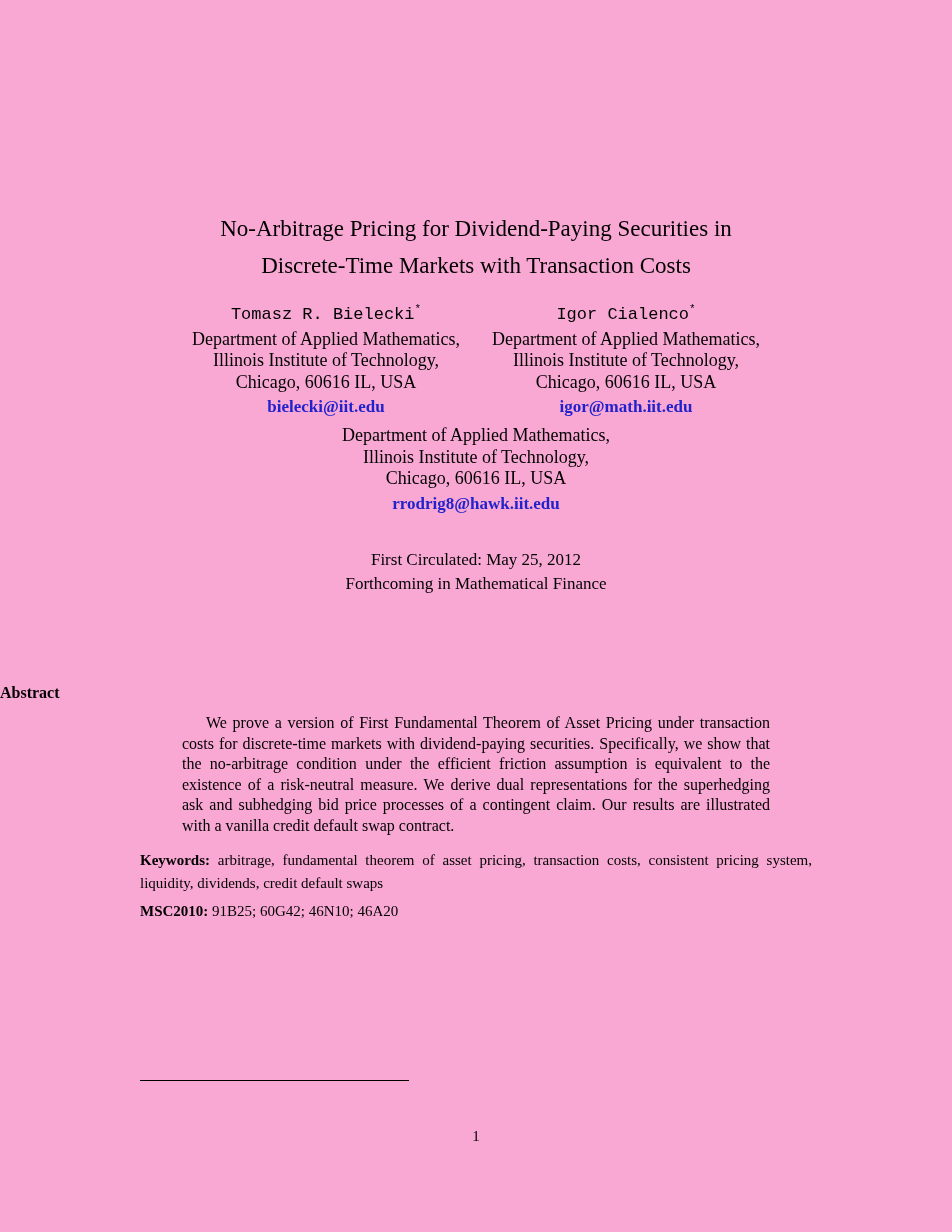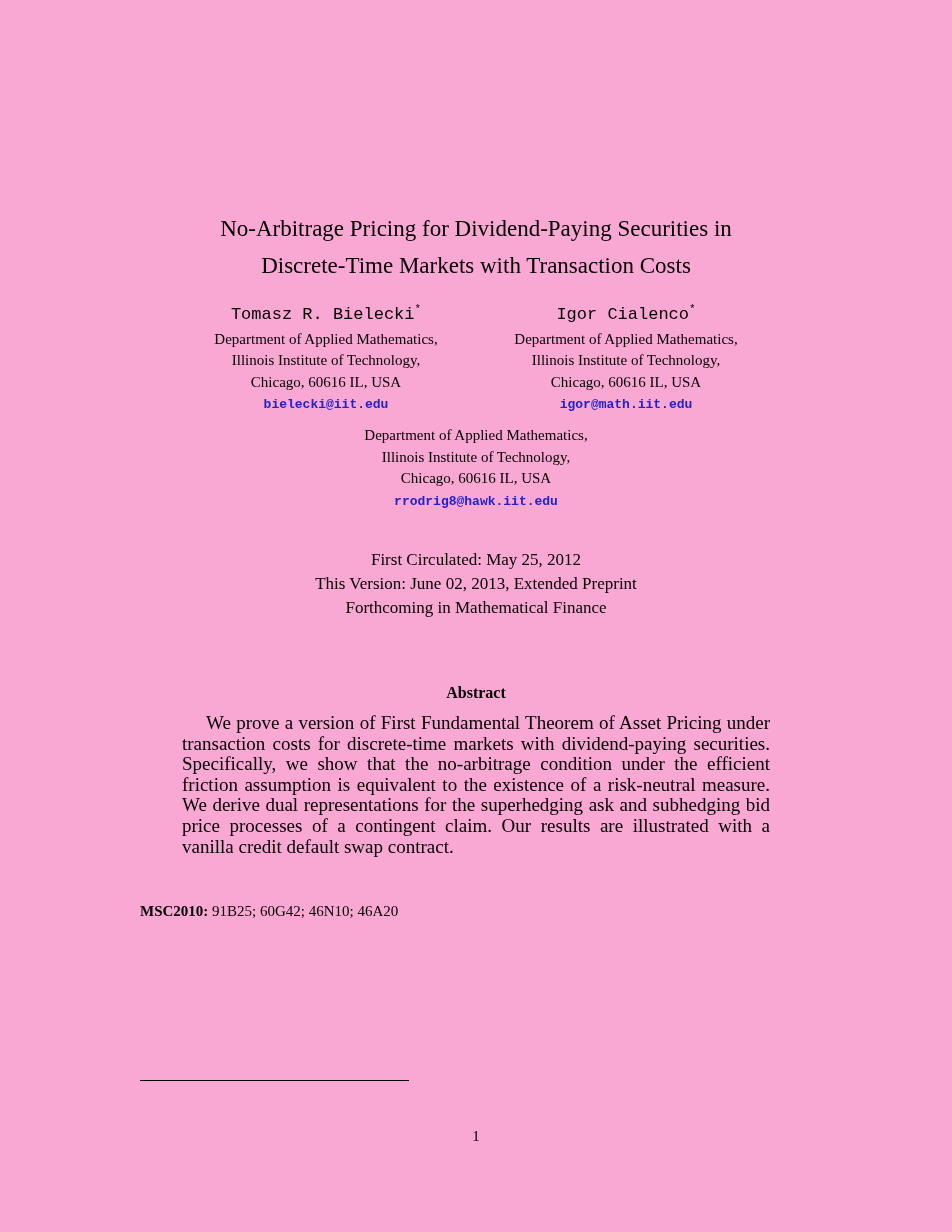--- a/index.html
+++ b/index.html
@@ -42,56 +42,55 @@
   .author-block.center {
     width: 100%;
   }
   .author-name {
     font-size: 17px;
     margin-bottom: 5px;
     font-family: Liberation Mono, monospace;
   }
   .author-name sup { font-size: 11px; }
   .author-aff {
-    font-size: 15px;
+    font-size: 18px;
     line-height: 21.5px;
   }
   .author-email {
     margin-top: 4px;
-    font-family: Liberation Mono, monospace;
-    font-size: 13px;
+    font-family: Liberation Serif, serif;
+    font-size: 17px;
     font-weight: bold;
     color: #2222cc;
     text-decoration: none;
     display: inline-block;
   }
   .middle-author {
     top: 425px;
     text-align: center;
   }
 
   .dates {
     top: 548px;
     text-align: center;
     font-size: 17px;
     line-height: 24px;
   }
 
   .abstract-heading {
     top: 684px;
-    text-align: center;
     font-size: 16px;
     font-weight: bold;
   }
   .abstract-body {
     top: 713px;
     left: 182px;
     right: auto;
     width: 588px;
-    font-size: 19px;
+    font-size: 16px;
     line-height: 20.6px;
     text-align: justify;
     text-indent: 24px;
   }
 
   .keywords {
     top: 849px;
     left: 140px;
     right: auto;
     width: 672px;
@@ -172,27 +171,27 @@
         <div>Department of Applied Mathematics,</div>
         <div>Illinois Institute of Technology,</div>
         <div>Chicago, 60616 IL, USA</div>
       </div>
       <a class="author-email" href="#">rrodrig8@hawk.iit.edu</a>
     </div>
   </div>
 
   <div class="abs dates">
     <div>First Circulated: May 25, 2012</div>
-    <div>This Version: June 02, 2013, Extended Preprint</div>
     <div>Forthcoming in Mathematical Finance</div>
   </div>
 
   <div class="abs abstract-heading">Abstract</div>
   <div class="abs abstract-body">We prove a version of First Fundamental Theorem of Asset Pricing under transaction costs for discrete-time markets with dividend-paying securities. Specifically, we show that the no-arbitrage condition under the efficient friction assumption is equivalent to the existence of a risk-neutral measure. We derive dual representations for the superhedging ask and subhedging bid price processes of a contingent claim. Our results are illustrated with a vanilla credit default swap contract.</div>
 
+  <div class="abs keywords"><span class="bold-label">Keywords:</span><span> arbitrage, fundamental theorem of asset pricing, transaction costs, consistent pricing system, liquidity, dividends, credit default swaps</span></div>
 
   <div class="abs msc"><span class="bold-label">MSC2010:</span><span> 91B25; 60G42; 46N10; 46A20</span></div>
 
   <div class="abs footnote-rule"></div>
 
   <div class="abs page-number">1</div>
 
 </div>
 
 </body></html>

